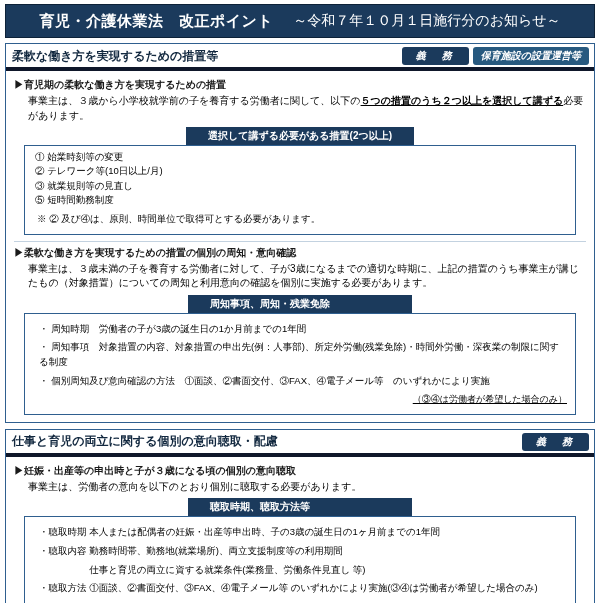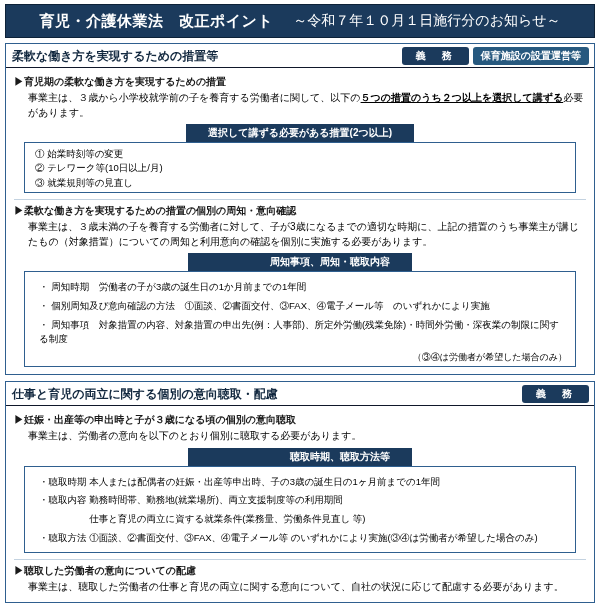--- a/index.html
+++ b/index.html
@@ -47,39 +47,40 @@
   .section {
     border: 1px solid #2f5f8f;
     margin-bottom: 6px;
     padding: 0 0 5px 0;
     background: #ffffff;
   }
   .section-header {
     display: flex;
     align-items: center;
     padding: 3px 5px 2px 6px;
-    border-bottom: 1px solid #0f172a;
+    border-bottom: 4px solid #0f172a;
     background: #ffffff;
   }
   .section-title {
     font-size: 12px;
     font-weight: bold;
     color: #12283f;
     flex: 1;
   }
   .badge {
     display: inline-block;
     background: #1b3a5c;
     color: #ffffff;
     font-size: 10px;
     font-weight: bold;
     padding: 2px 14px;
     border-radius: 3px;
     letter-spacing: 3px;
     margin-left: 4px;
+    font-style: italic;
   }
   .badge.rule {
     background: #27597f;
     letter-spacing: 0;
     padding: 2px 8px;
     font-weight: bold;
   }
   .section-body {
     padding: 3px 8px 0 8px;
   }
@@ -104,42 +105,43 @@
     display: flex;
     justify-content: center;
     margin: 4px 0 0 0;
   }
   .ribbon {
     background: #1b3a5c;
     color: #ffffff;
     font-size: 10px;
     font-weight: bold;
     padding: 2px 22px;
-    text-align: right;
+    text-align: left;
     min-width: 180px;
   }
   .inner-box {
     border: 1px solid #2f5f8f;
     margin: 0 10px 2px 10px;
-    padding: 4px 8px 2px 10px;
+    padding: 4px 8px 8px 10px;
   }
   .list-line {
     font-size: 9.5px;
     line-height: 1.52;
     margin: 0;
     white-space: nowrap;
   }
   .note {
     font-size: 9.5px;
     margin: 5px 0 0 2px;
   }
   .right-note {
     text-align: right;
     font-size: 9px;
     margin-top: 1px;
+    text-decoration: underline;
   }
   .dash-line {
     font-size: 9.5px;
     line-height: 1.55;
     margin: 4px;
   }
   .hr-soft {
     border: none;
     border-top: 1px solid #c3d2e0;
     margin: 6px 0 2px 0;
@@ -168,34 +170,36 @@
         <span>事業主は、３歳から小学校就学前の子を養育する労働者に関して、以下の</span><span class="u-bold">５つの措置のうち２つ以上を選択して講ずる</span><span>必要があります。</span>
       </div>
 
       <div class="ribbon-wrap">
         <div class="ribbon">選択して講ずる必要がある措置(2つ以上)</div>
       </div>
       <div class="inner-box">
         <div class="list-line">① 始業時刻等の変更</div>
         <div class="list-line">② テレワーク等(10日以上/月)</div>
         <div class="list-line">③ 就業規則等の見直し</div>
+        <div class="list-line">⑤ 短時間勤務制度</div>
+        <div class="note">※ ② 及び④は、原則、時間単位で取得可とする必要があります。</div>
       </div>
 
       <hr class="hr-soft">
 
       <div class="sub-head">▶柔軟な働き方を実現するための措置の個別の周知・意向確認</div>
       <div class="para">事業主は、３歳未満の子を養育する労働者に対して、子が3歳になるまでの適切な時期に、上記の措置のうち事業主が講じたもの（対象措置）についての周知と利用意向の確認を個別に実施する必要があります。</div>
 
       <div class="ribbon-wrap">
-        <div class="ribbon">周知事項、周知・聴取内容</div>
+        <div class="ribbon">周知事項、周知・残業免除</div>
       </div>
       <div class="inner-box">
         <div class="dash-line">・ 周知時期　労働者の子が3歳の誕生日の1か月前までの1年間</div>
+        <div class="dash-line">・ 周知事項　対象措置の内容、対象措置の申出先(例：人事部)、所定外労働(残業免除)・時間外労働・深夜業の制限に関する制度</div>
         <div class="dash-line">・ 個別周知及び意向確認の方法　①面談、②書面交付、③FAX、④電子メール等　のいずれかにより実施</div>
-        <div class="dash-line">・ 周知事項　対象措置の内容、対象措置の申出先(例：人事部)、所定外労働(残業免除)・時間外労働・深夜業の制限に関する制度</div>
         <div class="right-note">（③④は労働者が希望した場合のみ）</div>
       </div>
 
     </div>
   </div>
 
   <div class="section">
     <div class="section-header">
       <span class="section-title">仕事と育児の両立に関する個別の意向聴取・配慮</span>
       <span class="badge">義　務</span>

